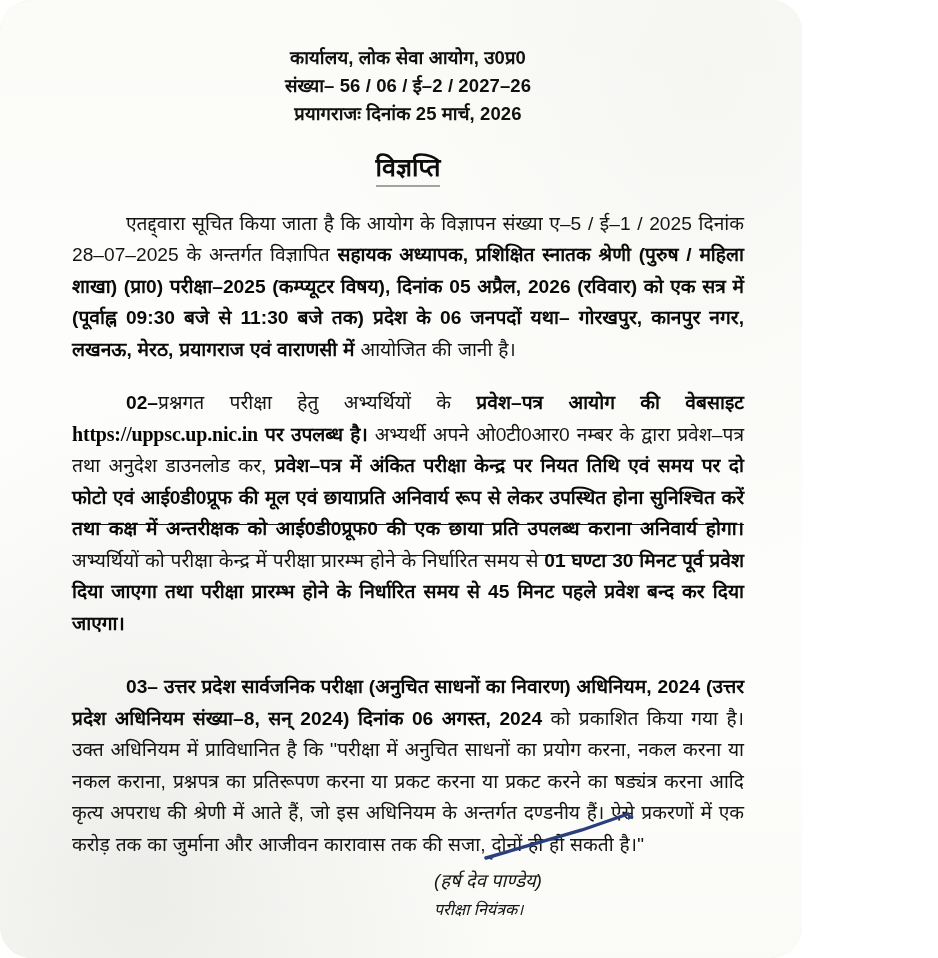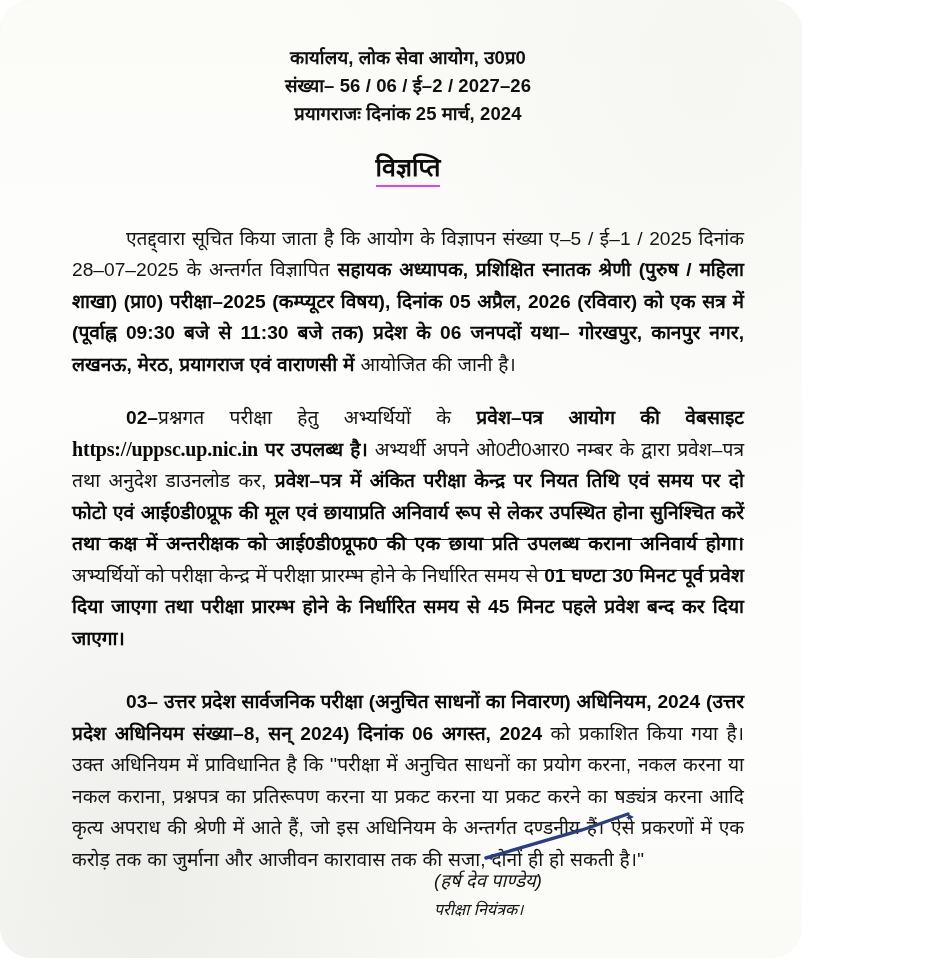--- a/index.html
+++ b/index.html
@@ -56,38 +56,38 @@
   .title-wrap {
     text-align: center;
     margin-top: 24px;
     margin-bottom: 4px;
   }
   .title {
     display: inline-block;
     font-size: 25px;
     font-weight: 700;
     color: #0c0c0c;
-    border-bottom: 2px solid #d946ef;
+    border-bottom: 2px solid #a3a3a3;
     padding-bottom: 1px;
     line-height: 1.25;
   }
 
   
   .para {
     text-align: justify;
     text-align-last: left;
     font-size: 19.2px;
     line-height: 31.5px;
     color: #141414;
     margin: 0;
     padding: 0;
     text-justify: inter-word;
     word-spacing: 0.5px;
   }
-  .para.p1 { margin-top: 36px; }
+  .para.p1 { margin-top: 21px; }
   .para.p2 { margin-top: 22px; }
   .para.p3 { margin-top: 32px; }
   .indent { display: inline-block; width: 54px; }
 
   b.bold  { font-weight: 700; color: #0a0a0a; }
   span.bu { font-weight: 700; color: #0a0a0a;
             border-bottom: 1.6px solid #141414;
             padding-bottom: 16px; }
   span.url {
     font-family: "Liberation Serif", "DejaVu Serif", serif;
@@ -130,21 +130,21 @@
 </style>
 </head>
 <body>
 
 <div class="page">
   <div class="content">
 
     <div class="header">
       <div class="hline">कार्यालय, लोक सेवा आयोग, उ0प्र0</div>
       <div class="hline">संख्या– 56 / 06 / ई–2 / 2027–26</div>
-      <div class="hline">प्रयागराजः दिनांक 25 मार्च, 2024</div>
+      <div class="hline">प्रयागराजः दिनांक 25 मार्च, 2026</div>
     </div>
 
     <div class="title-wrap">
       <span class="title">विज्ञप्ति</span>
     </div>
 
     <p class="para p1">
       <span class="indent"></span><span>एतद्द्वारा सूचित किया जाता है कि आयोग के विज्ञापन संख्या ए–5 / ई–1 / 2025 दिनांक 28–07–2025 के अन्तर्गत विज्ञापित </span><b class="bold">सहायक अध्यापक, प्रशिक्षित स्नातक श्रेणी (पुरुष / महिला शाखा) (प्रा0) परीक्षा–2025 (कम्प्यूटर विषय), दिनांक 05 अप्रैल, 2026 (रविवार) को एक सत्र में (पूर्वाह्न 09:30 बजे से 11:30 बजे तक) प्रदेश के 06 जनपदों यथा– गोरखपुर, कानपुर नगर, लखनऊ, मेरठ, प्रयागराज एवं वाराणसी में </b><span>आयोजित की जानी है।</span>
     </p>
 

